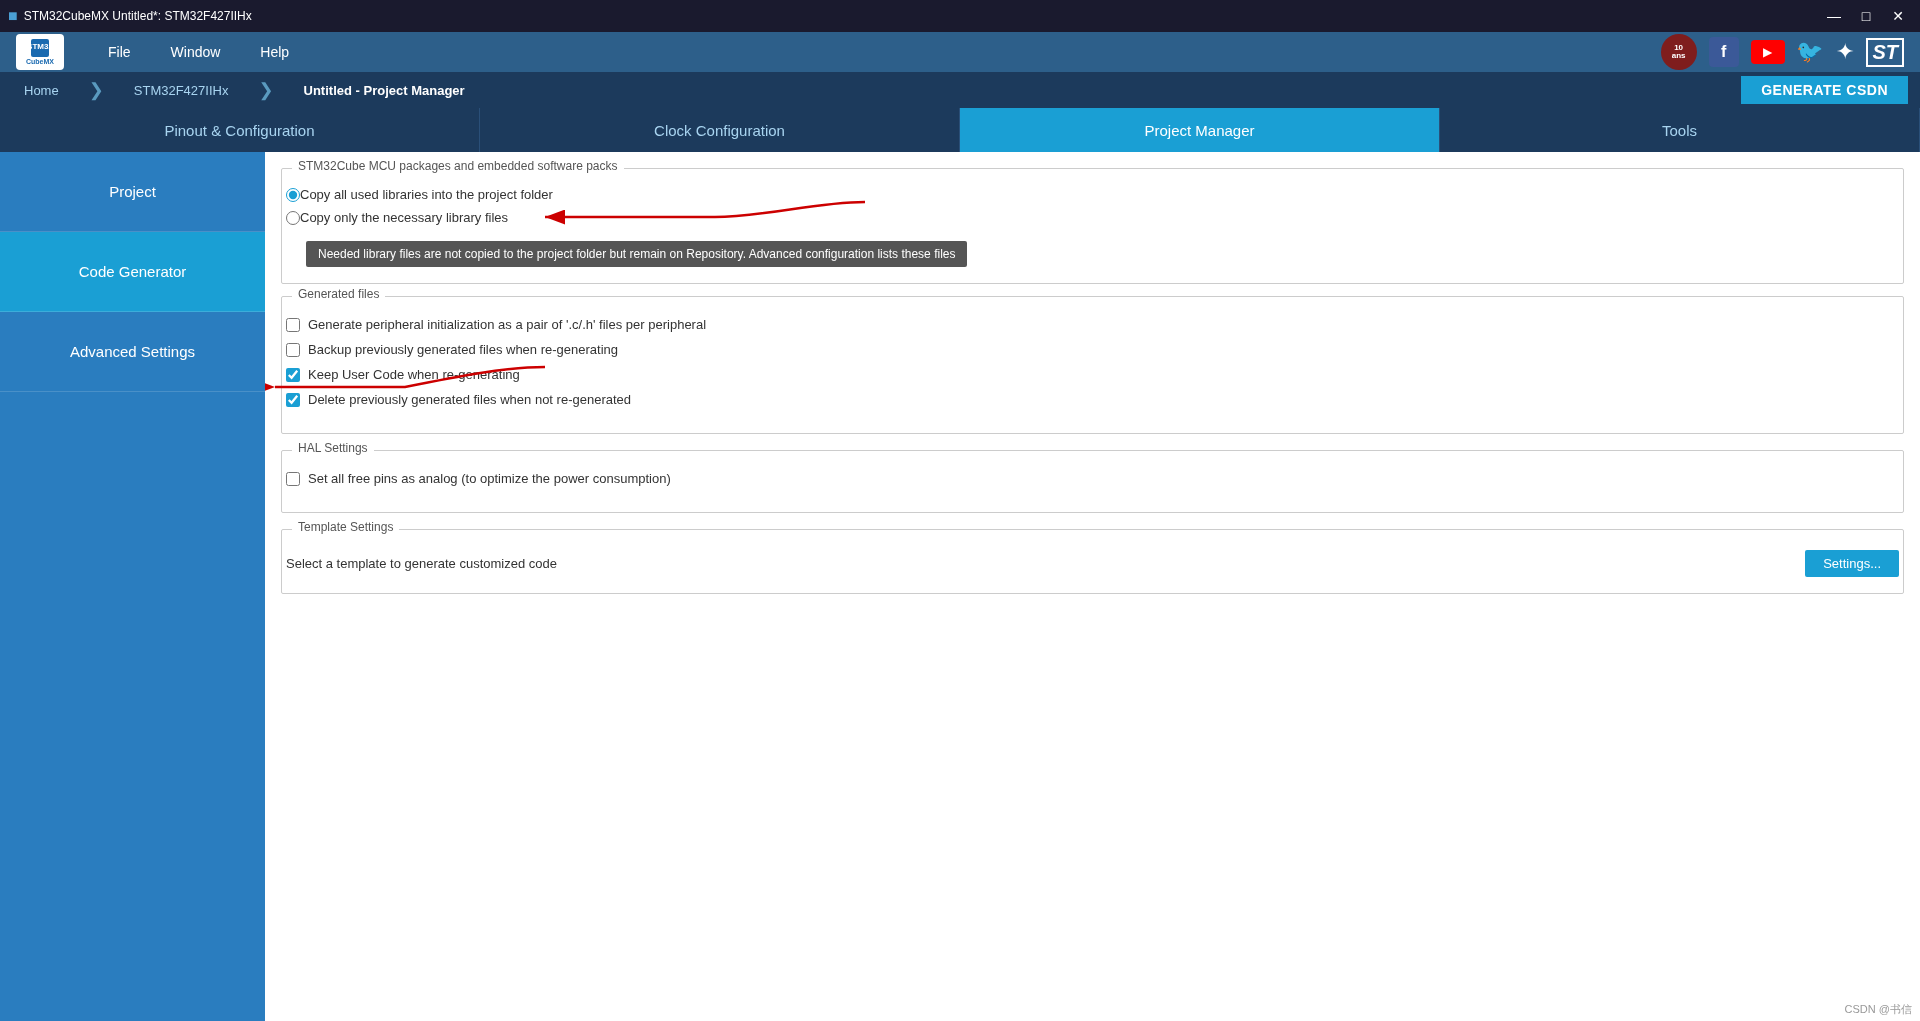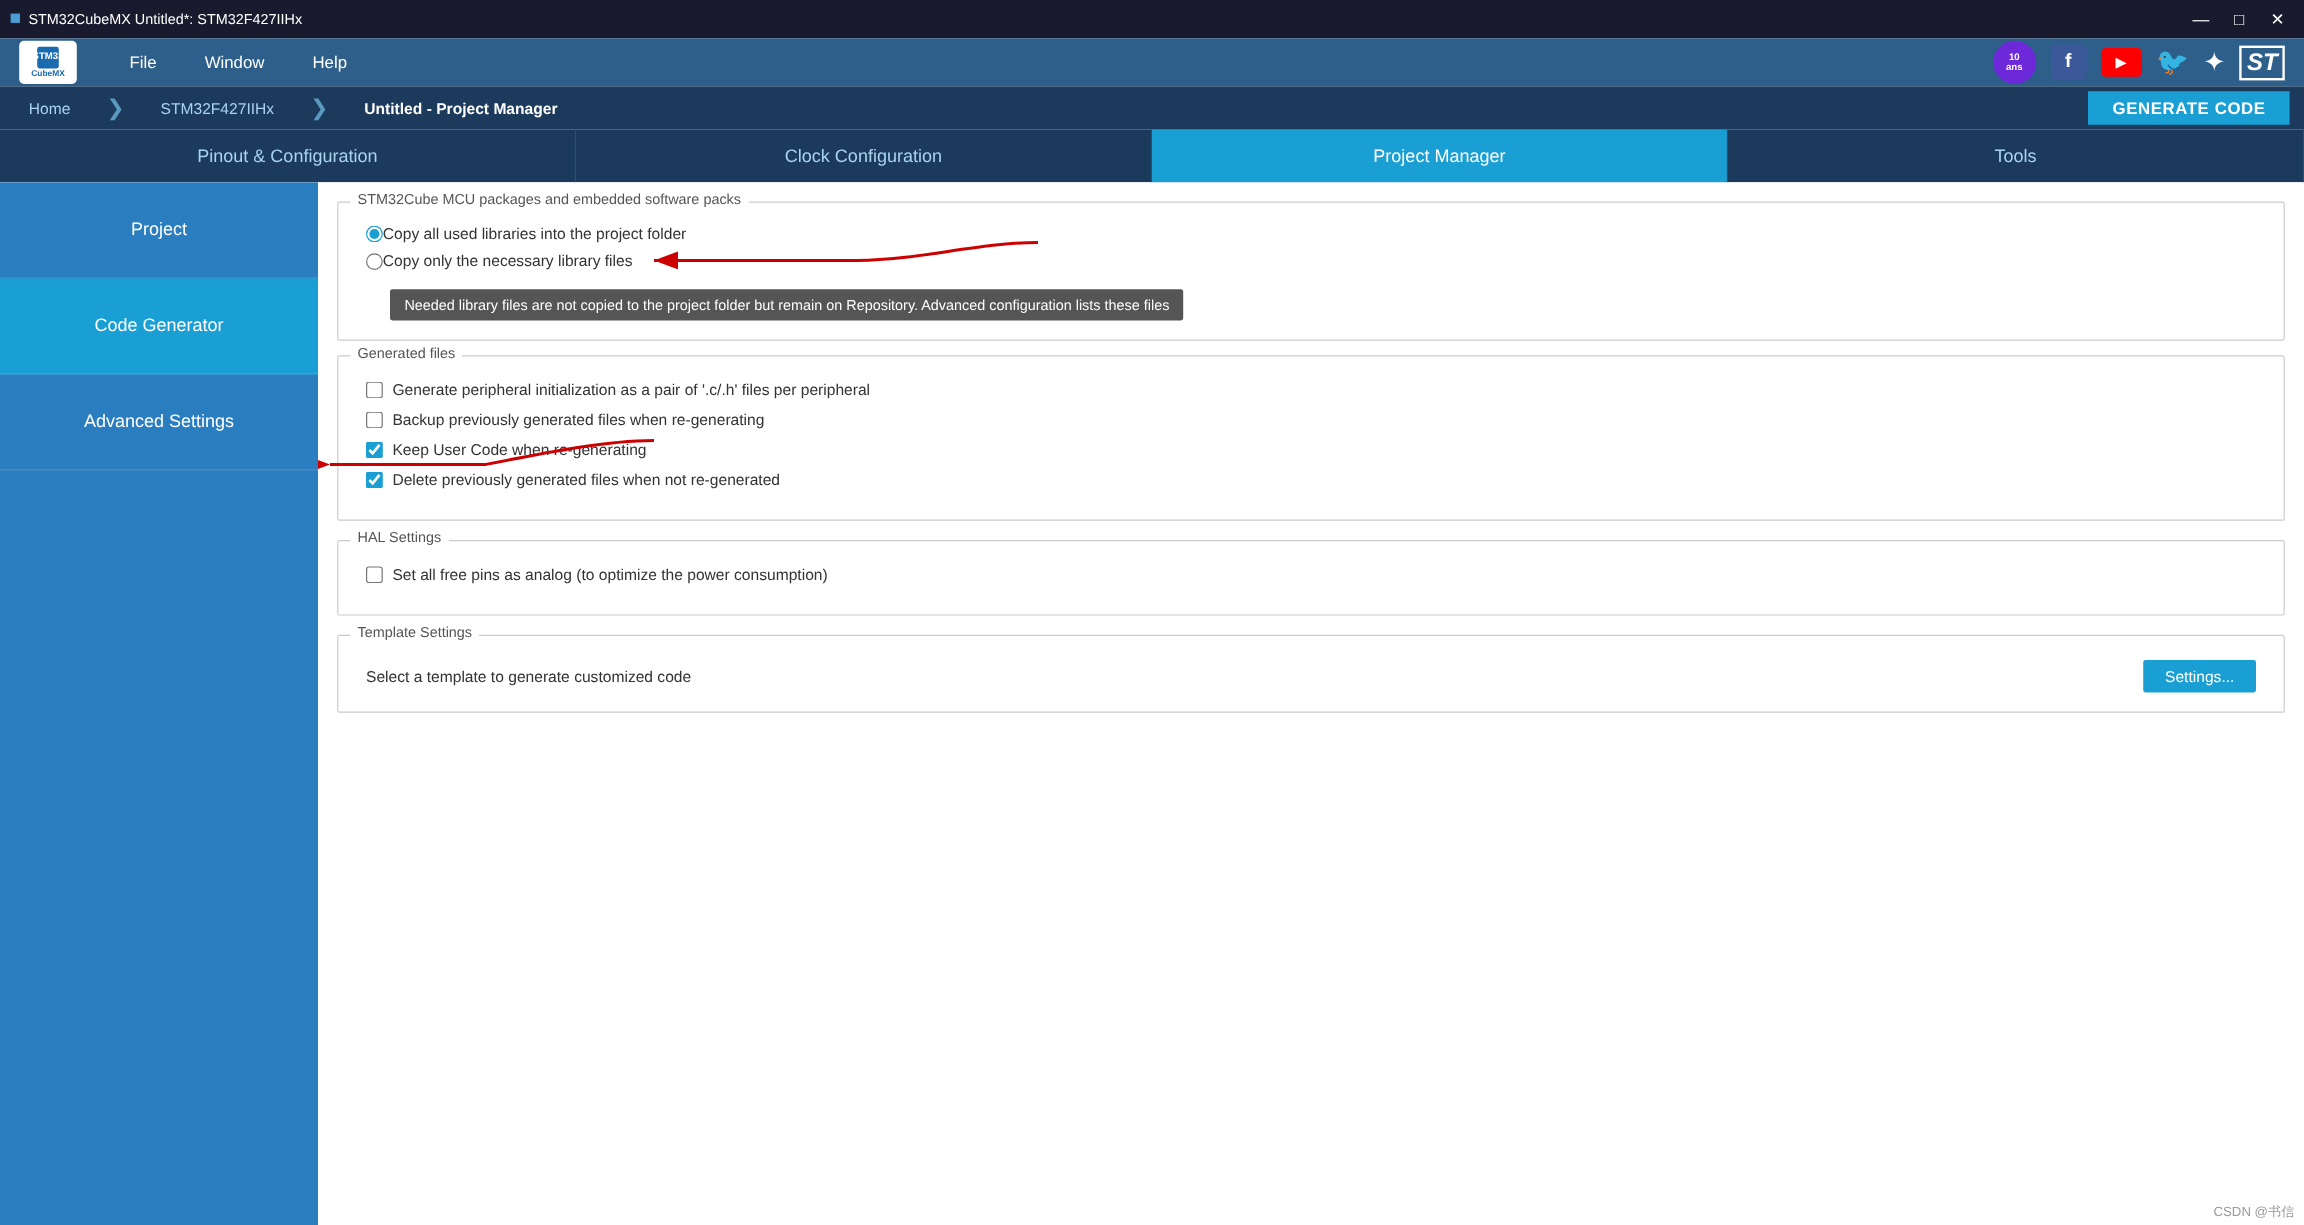--- a/index.html
+++ b/index.html
@@ -148,21 +148,21 @@
       flex: 1;
       background: white;
       overflow-y: auto;
       padding: 0;
     }
 
     
     .section {
       border: 1px solid #ccc;
       margin: 12px 16px;
-      padding: 10px 23px 16px;
+      padding: 10px 4px 16px;
       position: relative;
       border-radius: 2px;
     }
     .section-title {
       position: absolute;
       top: -10px;
       left: 10px;
       background: white;
       padding: 0 6px;
       font-size: 12px;
@@ -245,36 +245,36 @@
         <span style="font-size:8px; font-weight:bold;">STM32</span>
       </div>
       <span style="font-size:7px; color:#1a6ab0; font-weight:bold; margin-top:1px;">CubeMX</span>
     </div>
   </div>
   <div class="menu-item">File</div>
   <div class="menu-item">Window</div>
   <div class="menu-item">Help</div>
 
   <div class="social-icons">
-    <div class="circle-10" style="background:#6d28d9; font-size:8px; line-height:1;">10<br>ans</div>
+    <div class="circle-10" style="background:#7f1d1d; font-size:8px; line-height:1;">10<br>ans</div>
     <div class="fb-icon">f</div>
     <div class="yt-icon">▶</div>
     <span class="social-icon tw-icon">🐦</span>
     <span class="social-icon net-icon">✦</span>
     <span class="st-icon">ST</span>
   </div>
 </div>
 
 <div class="breadcrumb-bar">
   <span class="breadcrumb-item">Home</span>
   <span class="breadcrumb-sep">❯</span>
   <span class="breadcrumb-item">STM32F427IIHx</span>
   <span class="breadcrumb-sep">❯</span>
   <span class="breadcrumb-item active">Untitled - Project Manager</span>
-  <button class="generate-btn">GENERATE CODE</button>
+  <button class="generate-btn">GENERATE CSDN</button>
 </div>
 
 <div class="tabbar">
   <div class="tab">Pinout &amp; Configuration</div>
   <div class="tab">Clock Configuration</div>
   <div class="tab active">Project Manager</div>
   <div class="tab">Tools</div>
 </div>
 
 <div class="main-area">

